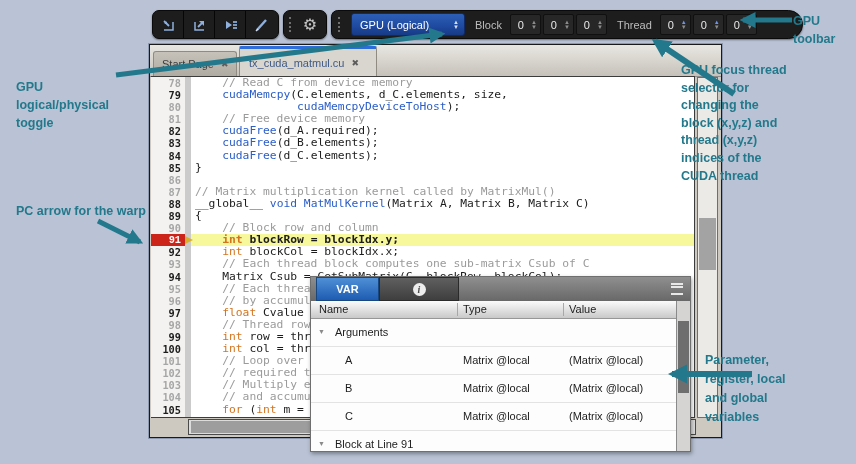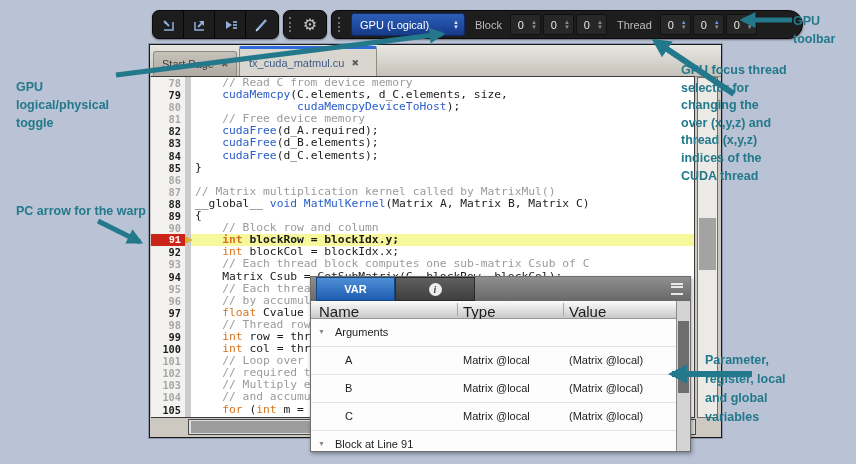--- a/index.html
+++ b/index.html
@@ -58,29 +58,29 @@
   .vsb{position:absolute;top:32px;right:3px;width:21px;height:341px;background:#eceae7;border:1px solid #6e6e6e;box-sizing:border-box;}
   .vsb .thumb{position:absolute;left:1px;right:1px;top:140px;height:52px;background:#a3a3a3;}
   .hsb{position:absolute;left:38px;bottom:2px;height:16px;width:508px;background:#dcdcdc;border:1px solid #4a4a4a;box-sizing:border-box;}
   .hsb .thumb{position:absolute;top:1px;bottom:1px;left:2px;width:322px;background:#9d9d9d;}
 
   
   .varpanel{position:absolute;left:310px;top:276px;width:381px;height:176px;background:#fff;
     border:1px solid #6f6f6f;box-shadow:1px 2px 4px rgba(0,0,0,.35);z-index:30;box-sizing:border-box;}
   .vp-tabs{position:absolute;left:0;top:0;width:100%;height:24px;background:linear-gradient(#8f8f8f,#686868);display:flex;align-items:stretch;}
   .vp-tab{display:flex;align-items:center;justify-content:center;font-size:11px;}
-  .vp-tab.active{width:79px;margin-left:5px;background:linear-gradient(#4f8fd6,#1e5cb2);color:#fff;font-weight:bold;border:1px solid #17477e;box-sizing:border-box;}
+  .vp-tab.active{width:63px;margin-left:5px;background:linear-gradient(#4f8fd6,#1e5cb2);color:#fff;font-weight:bold;border:1px solid #17477e;box-sizing:border-box;}
   .vp-tab.info{width:80px;background:linear-gradient(#5f5f5f,#3e3e3e);border:1px solid #2a2a2a;box-sizing:border-box;}
   .info-circ{width:13px;height:13px;border-radius:50%;background:#ededed;color:#4a4a4a;font-family:"Liberation Serif",serif;
     font-style:italic;font-weight:bold;font-size:10px;display:flex;align-items:center;justify-content:center;}
   .vp-burger{margin-left:auto;margin-right:7px;align-self:center;width:12px;height:8px;
     border-top:2px solid #e8e8e8;border-bottom:2px solid #e8e8e8;}
   .vp-burger::after{content:"";display:block;height:2px;background:#e8e8e8;margin-top:1px;}
   .vp-head{position:absolute;left:0;top:24px;width:100%;height:18px;background:linear-gradient(#fbfbfb,#c9c9c9);
-    border-bottom:1px solid #979797;font-size:15px;color:#1c1c1c;box-sizing:border-box;}
+    border-bottom:1px solid #979797;font-size:11px;color:#1c1c1c;box-sizing:border-box;}
   .vp-head span{position:absolute;top:2px;}
   .vp-head .c1{left:8px;} .vp-head .c2{left:152px;} .vp-head .c3{left:258px;}
   .vp-head .sep1,.vp-head .sep2{position:absolute;top:2px;height:13px;width:1px;background:#a8a8a8;}
   .vp-head .sep1{left:146px;} .vp-head .sep2{left:252px;}
   .vp-rows{position:absolute;left:0;top:42px;right:14px;bottom:0;overflow:hidden;}
   .vp-row{position:relative;height:27px;border-bottom:1px solid #e3e3e3;font-size:11px;color:#1c1c1c;background:#fdfdfd;}
   .vp-row span{position:absolute;top:7px;}
   .vp-row .tri{left:7px;top:9px;font-size:7px;color:#8a8a8a;}
   .vp-row.group .nm{left:24px;}
   .vp-row.item .nm{left:34px;}
@@ -305,21 +305,21 @@
   <div class="ann" style="left:793px;top:12px;">GPU toolbar</div>
   <div class="ann" id="ann-toggle" style="left:16px;top:47px;margin-top:31px;">
       <div>GPU</div>
       <div>logical/physical</div>
       <div>toggle</div>
     </div>
   <div class="ann r" id="ann-selector" style="right:5px;top:62px;width:170px;line-height:17.6px;">
       <div>GPU focus thread</div>
       <div>selector for</div>
       <div>changing the</div>
-      <div>over (x,y,z) and</div>
+      <div>block (x,y,z) and</div>
       <div>thread (x,y,z)</div>
       <div>indices of the</div>
       <div>CUDA thread</div>
     </div>
   <div class="ann" style="left:16px;top:202px;">PC arrow for the warp</div>
   <div class="ann r" id="ann-vars" style="right:11px;top:351px;width:140px;line-height:19px;">
       <div>Parameter,</div>
       <div>register, local</div>
       <div>and global</div>
       <div>variables</div>

